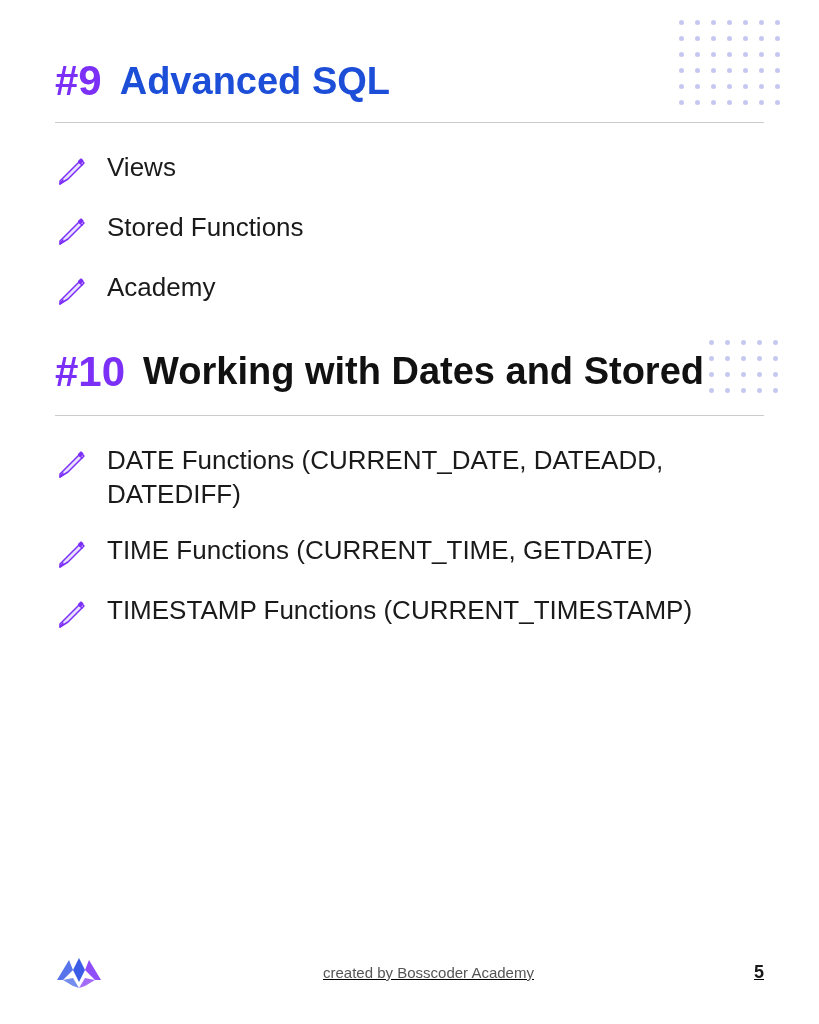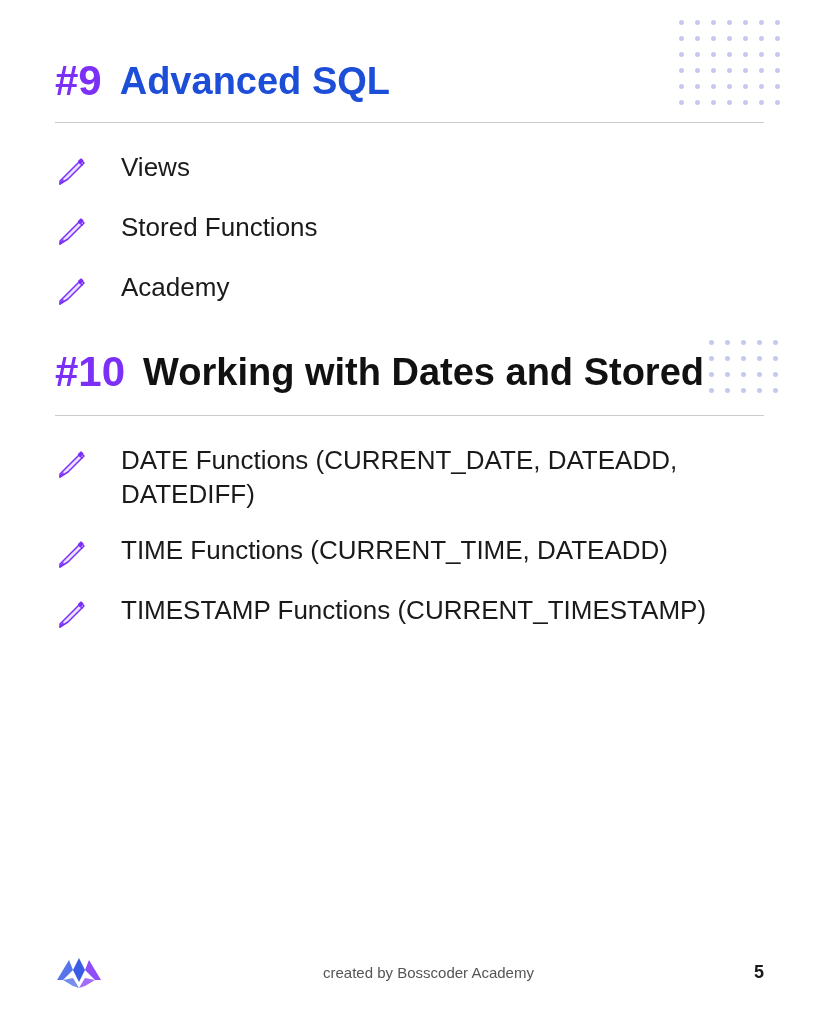--- a/index.html
+++ b/index.html
@@ -90,42 +90,42 @@
     }
 
     .topic-list {
       list-style: none;
       margin-bottom: 40px;
     }
 
     .topic-item {
       display: flex;
       align-items: flex-start;
-      gap: 30px;
+      gap: 16px;
       margin-bottom: 22px;
     }
 
     .pencil-icon {
       flex-shrink: 0;
       width: 36px;
       height: 36px;
       margin-top: 2px;
     }
 
     .topic-text {
       font-size: 26px;
       font-weight: 500;
       color: #1a1a1a;
       line-height: 1.3;
     }
 
     
     .section-10-header {
       display: flex;
-      align-items: flex-end;
+      align-items: center;
       gap: 18px;
       margin-bottom: 20px;
     }
 
     .section-10-number {
       color: #7b2ff7;
       font-size: 42px;
       font-weight: 900;
       line-height: 1.1;
       white-space: nowrap;
@@ -140,20 +140,21 @@
 
     
     .footer {
       position: absolute;
       bottom: 30px;
       left: 55px;
       right: 55px;
       display: flex;
       align-items: center;
       justify-content: space-between;
+      text-decoration: underline;
     }
 
     .footer-logo {
       width: 48px;
       height: 44px;
     }
 
     .footer-text {
       font-size: 15px;
       color: #555555;
@@ -293,21 +294,21 @@
       </svg>
       <span class="topic-text">DATE Functions (CURRENT_DATE, DATEADD, DATEDIFF)</span>
     </li>
     <li class="topic-item">
       <svg class="pencil-icon" viewBox="0 0 36 36" fill="none" xmlns="http://www.w3.org/2000/svg">
         <path d="M5 28L10 23L26 7L29 10L13 26L5 31L5 28Z" fill="#e8e0ff" stroke="#7b2ff7" stroke-width="1.5" stroke-linejoin="round"></path>
         <path d="M24 9L27 12" stroke="#7b2ff7" stroke-width="1.5" stroke-linecap="round"></path>
         <path d="M8 27L5 31" stroke="#7b2ff7" stroke-width="1.5" stroke-linecap="round"></path>
         <rect x="26" y="5" width="4" height="5" rx="1" transform="rotate(45 26 5)" fill="#7b2ff7"></rect>
       </svg>
-      <span class="topic-text">TIME Functions (CURRENT_TIME, DATEADD)</span>
+      <span class="topic-text">TIME Functions (CURRENT_TIME, GETDATE)</span>
     </li>
     <li class="topic-item">
       <svg class="pencil-icon" viewBox="0 0 36 36" fill="none" xmlns="http://www.w3.org/2000/svg">
         <path d="M5 28L10 23L26 7L29 10L13 26L5 31L5 28Z" fill="#e8e0ff" stroke="#7b2ff7" stroke-width="1.5" stroke-linejoin="round"></path>
         <path d="M24 9L27 12" stroke="#7b2ff7" stroke-width="1.5" stroke-linecap="round"></path>
         <path d="M8 27L5 31" stroke="#7b2ff7" stroke-width="1.5" stroke-linecap="round"></path>
         <rect x="26" y="5" width="4" height="5" rx="1" transform="rotate(45 26 5)" fill="#7b2ff7"></rect>
       </svg>
       <span class="topic-text">TIMESTAMP Functions (CURRENT_TIMESTAMP)</span>
     </li>

